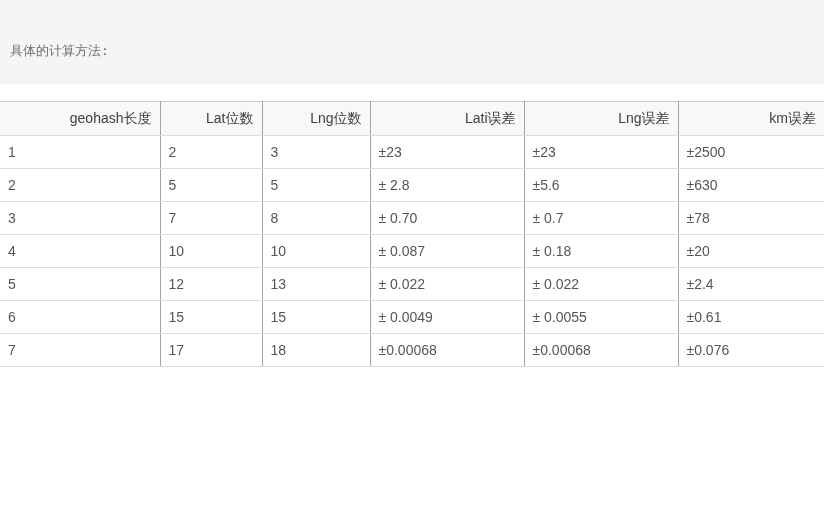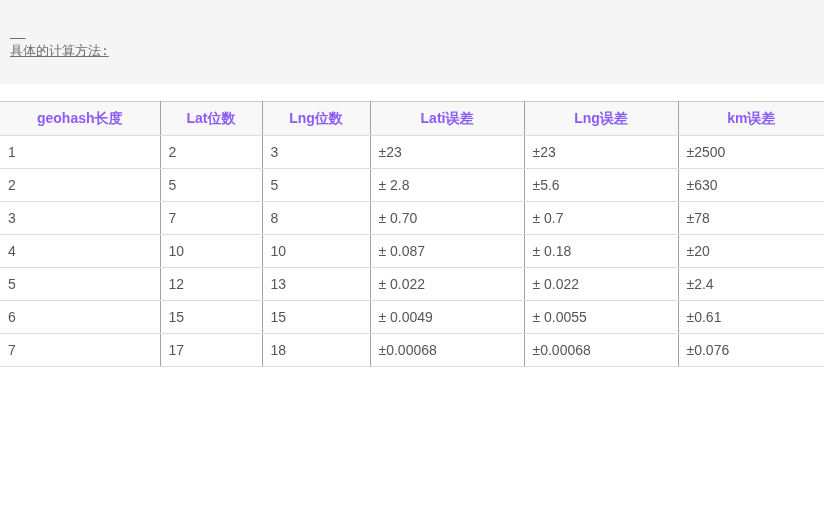--- a/index.html
+++ b/index.html
@@ -14,38 +14,37 @@
     font-family: "Liberation Sans", sans-serif;
   }
   .code-block {
     background: #f5f5f5;
     padding: 6px 10px 6px 10px;
     font-family: "DejaVu Sans Mono", "Liberation Mono", monospace;
     font-size: 13px;
     line-height: 18px;
     color: #6f6f6f;
     white-space: pre;
-    text-decoration: underline;
   }
   .code-line {
     white-space: pre;
   }
   .geohash-table {
     width: 824px;
     margin-top: 17px;
     border-collapse: collapse;
     border-top: 1px solid #cccccc;
     table-layout: fixed;
   }
   .geohash-table th {
-    text-align: center;
-    font-weight: bold;
+    text-align: right;
+    font-weight: normal;
     font-size: 14px;
     line-height: 17px;
-    color: #8b5cf6;
+    color: #404040;
     background: #f8f8f8;
     padding: 8px;
     border-bottom: 1px solid #dddddd;
   }
   .geohash-table td {
     text-align: left;
     font-size: 14px;
     line-height: 16px;
     color: #555555;
     padding: 8px;

